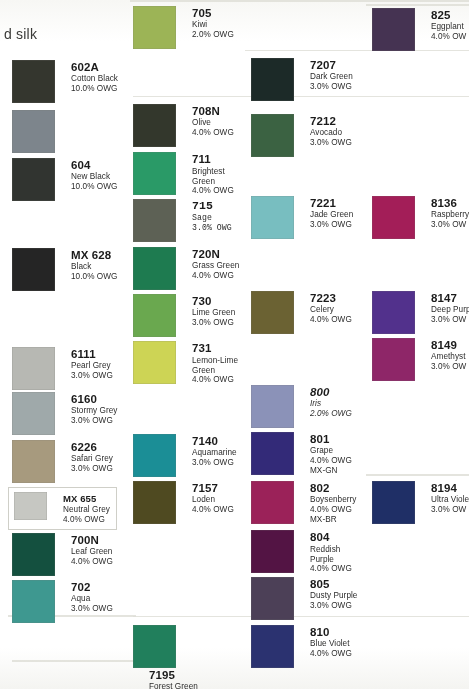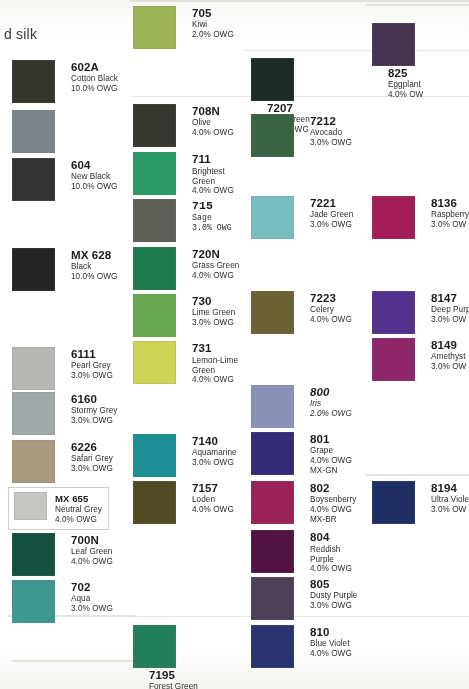--- a/index.html
+++ b/index.html
@@ -89,20 +89,21 @@
   .name.two-line { white-space: pre-line; line-height: 1.18; }
   .pct { margin-top: 1px; }
   .extra { margin-top: 1px; }
 
   
   .boxed {
     border: 1px solid #cfcfc8;
     background: #ffffff;
     padding: 4px 6px 5px 5px;
     box-sizing: border-box;
+    gap: 8px;
   }
   .boxed .labels { margin-left: 8px; }
 </style>
 </head>
 <body>
 
 <div id="page">
   <div class="scan-bg"></div>
 
   <div id="artifact-layer">
@@ -269,21 +270,21 @@
         </div>
       </div>
       <div class="entry" style="left: 133px; top: 625px; flex-direction: column;">
         <div class="chip" style="background: rgb(33, 127, 92);"></div>
         <div class="labels">
           <div class="code">7195</div>
           <div class="name">Forest Green</div>
           <div class="pct">3.0% OWG</div>
         </div>
       </div>
-      <div class="entry" style="left: 251px; top: 58px; flex-direction: column;">
+      <div class="entry" style="left: 251px; top: 58px;">
         <div class="chip" style="background: rgb(28, 42, 40);"></div>
         <div class="labels">
           <div class="code">7207</div>
           <div class="name">Dark Green</div>
           <div class="pct">3.0% OWG</div>
         </div>
       </div>
       <div class="entry" style="left: 251px; top: 114px;">
         <div class="chip" style="background: rgb(59, 98, 66);"></div>
         <div class="labels">
@@ -352,21 +353,21 @@
         </div>
       </div>
       <div class="entry" style="left: 251px; top: 625px;">
         <div class="chip" style="background: rgb(43, 50, 112);"></div>
         <div class="labels">
           <div class="code">810</div>
           <div class="name">Blue Violet</div>
           <div class="pct">4.0% OWG</div>
         </div>
       </div>
-      <div class="entry" style="left: 372px; top: 23px; flex-direction: column;">
+      <div class="entry" style="left: 372px; top: 8px;">
         <div class="chip" style="background: rgb(69, 51, 82);"></div>
         <div class="labels">
           <div class="code">825</div>
           <div class="name">Eggplant</div>
           <div class="pct">4.0% OW</div>
         </div>
       </div>
       <div class="entry" style="left: 372px; top: 196px;">
         <div class="chip" style="background: rgb(163, 30, 88);"></div>
         <div class="labels">

